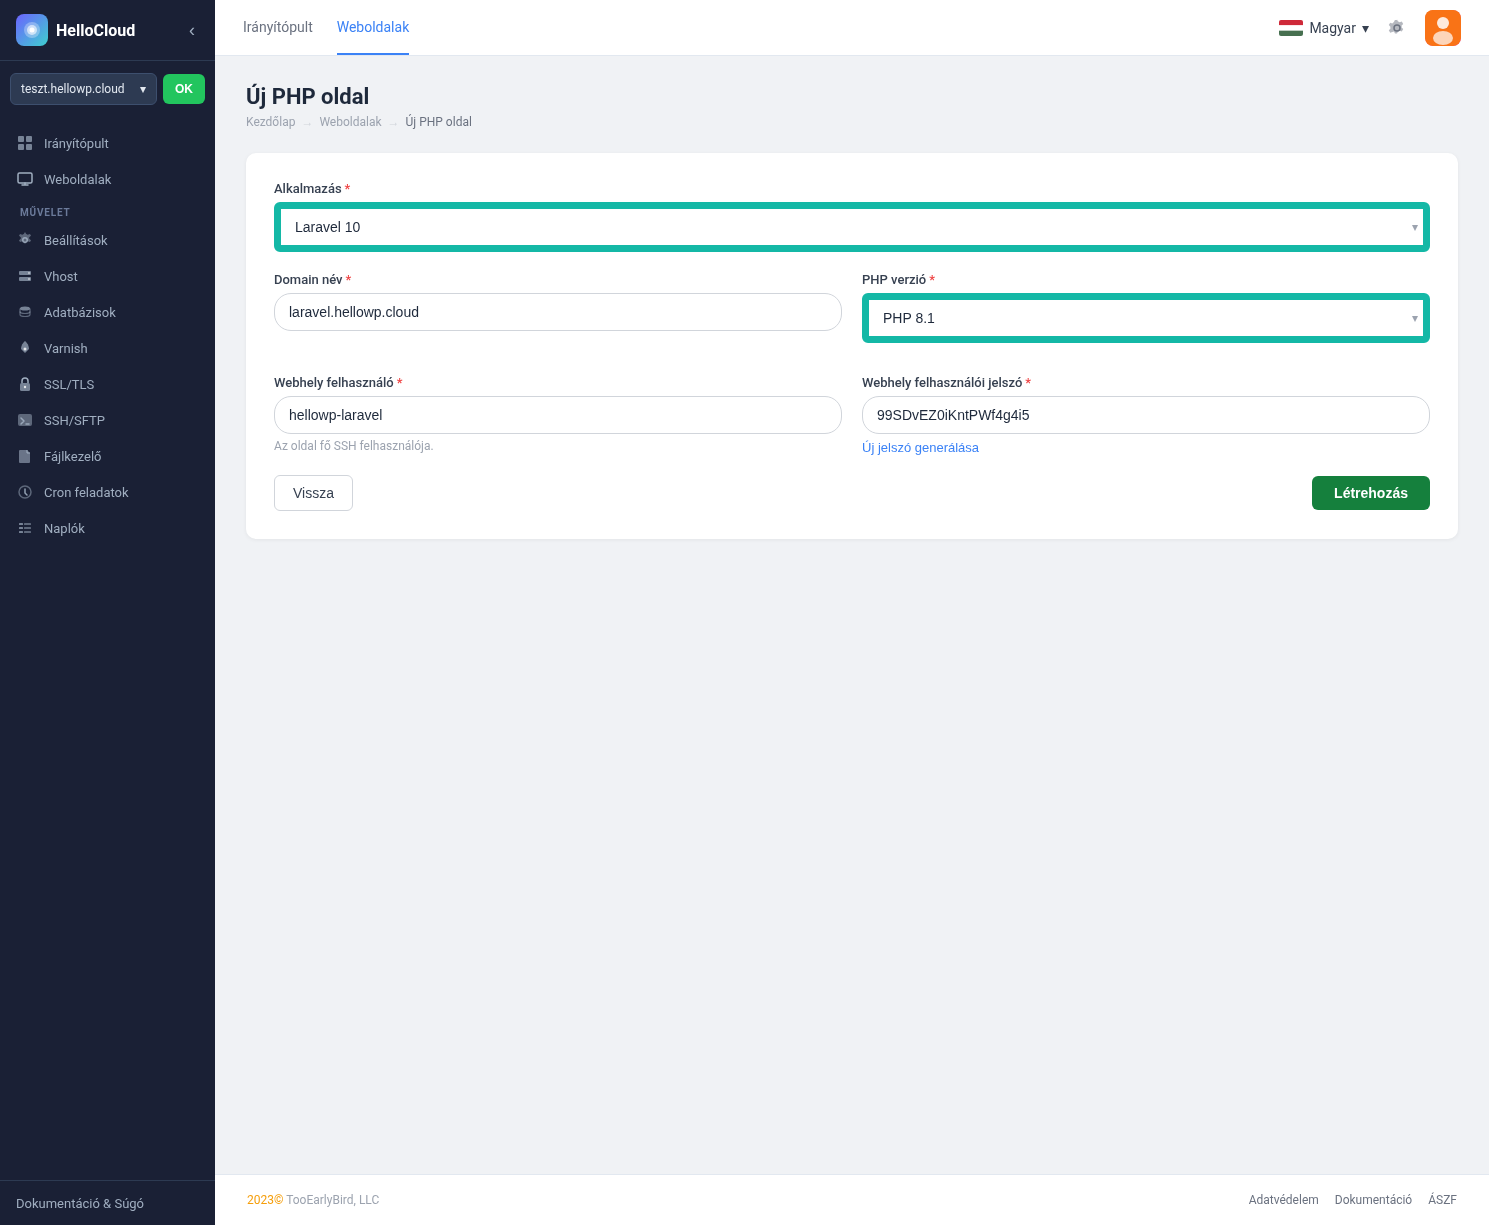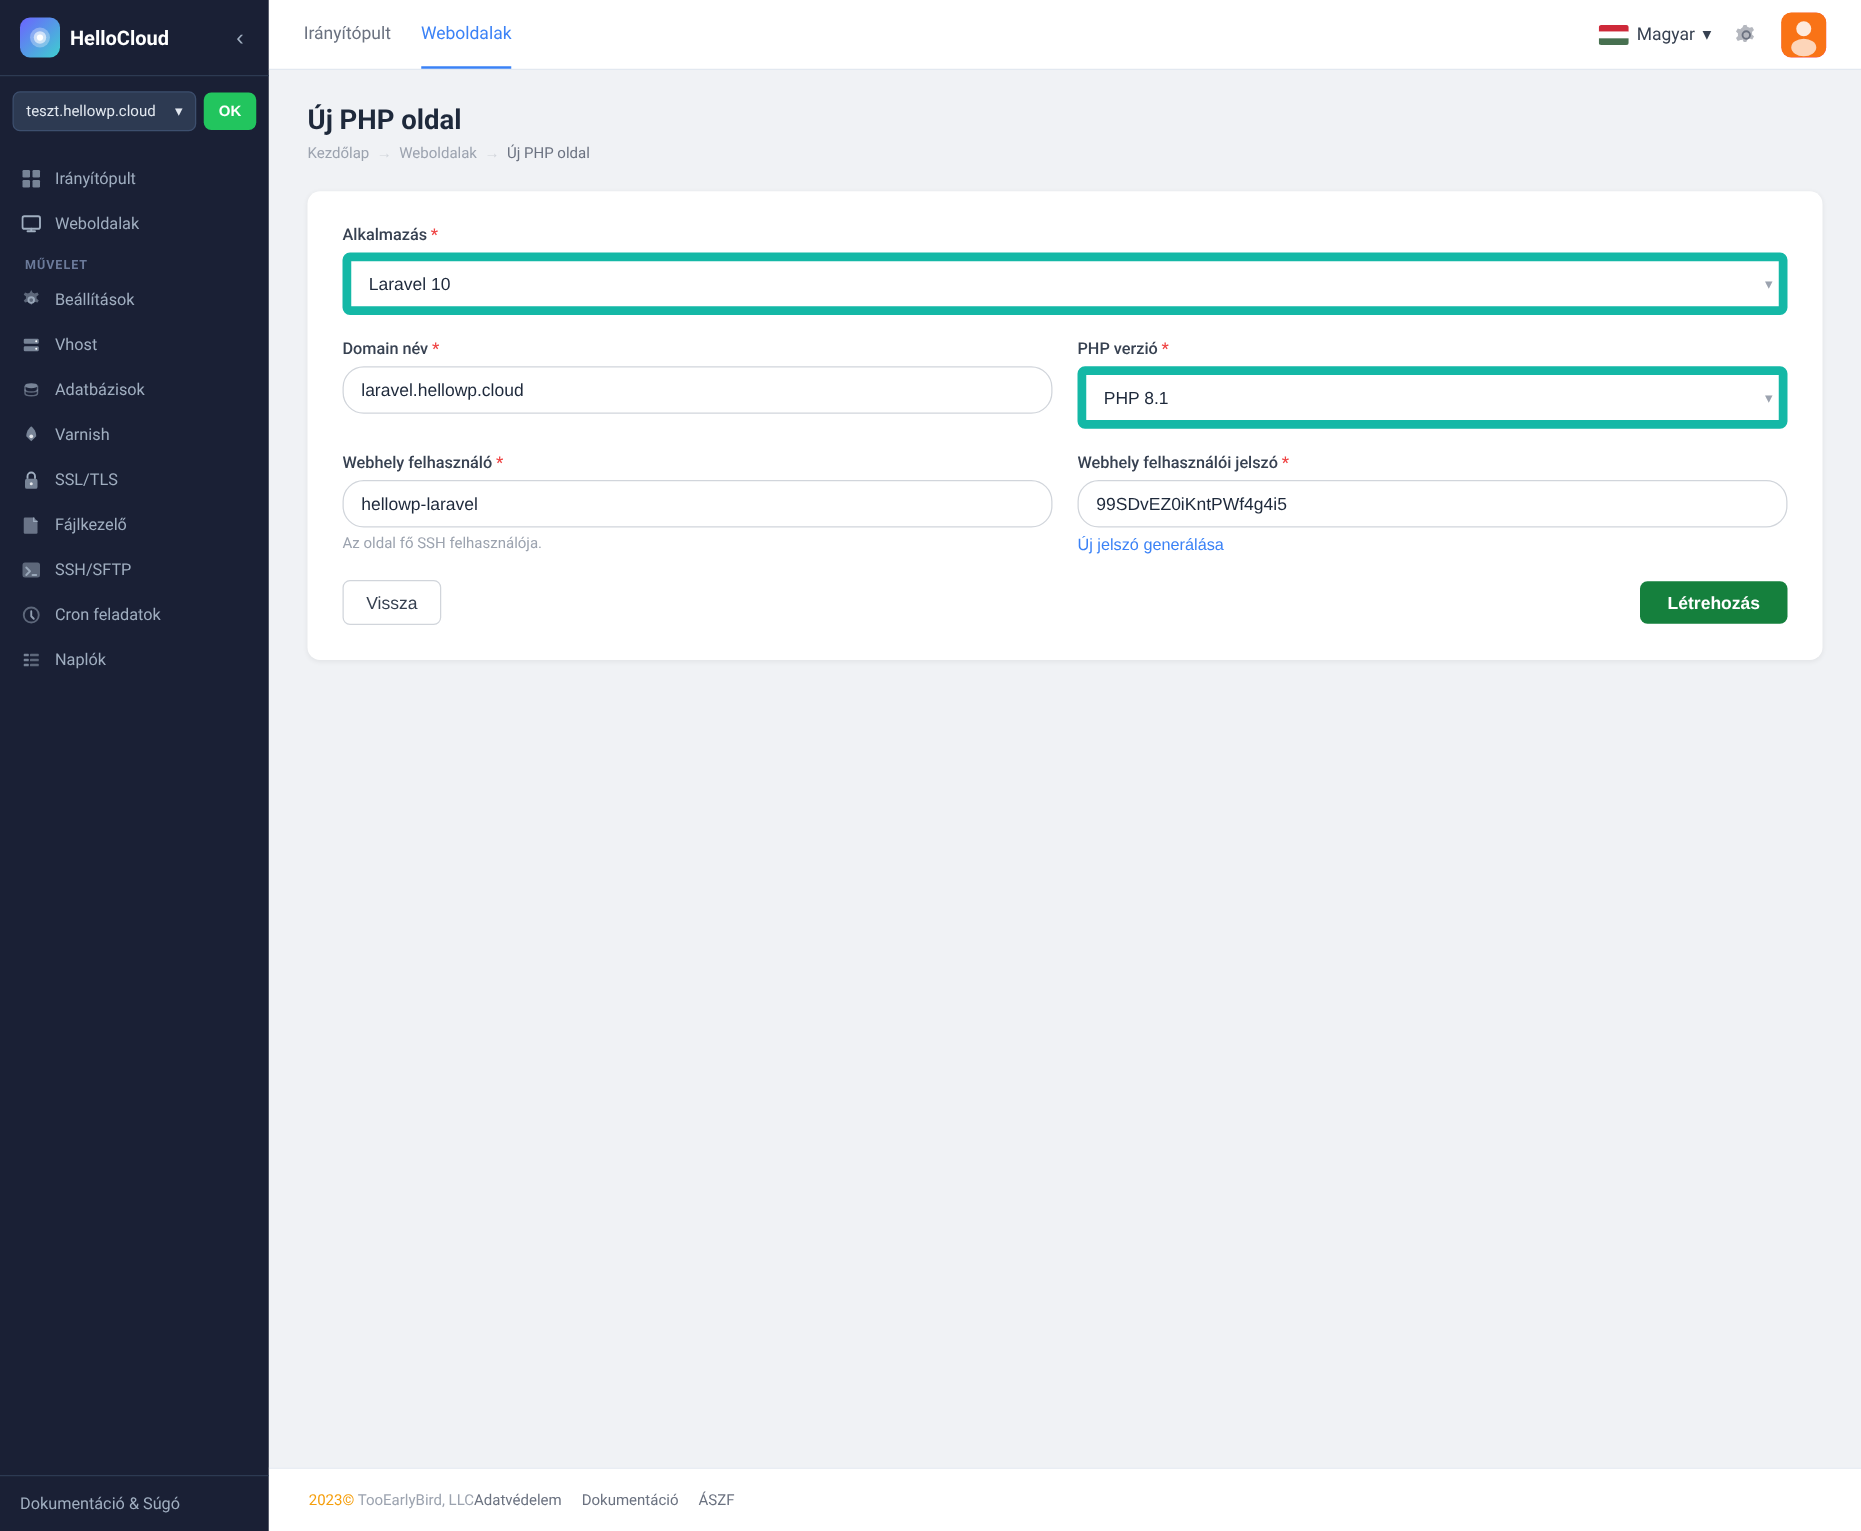--- a/index.html
+++ b/index.html
@@ -61,21 +61,21 @@
     .form-row { display: grid; grid-template-columns: 1fr 1fr; gap: 20px; margin-bottom: 20px; }
     .form-hint { font-size: 12px; color: #9ca3af; margin-top: 5px; }
 
     .link-btn { color: #3b82f6; font-size: 13px; cursor: pointer; background: none; border: none; padding: 0; margin-top: 6px; display: inline-block; }
 
     .form-actions { display: flex; justify-content: space-between; align-items: center; margin-top: 8px; }
     .back-btn { padding: 9px 18px; border: 1px solid #d1d5db; border-radius: 6px; background: white; color: #374151; font-size: 14px; cursor: pointer; }
     .create-btn { padding: 9px 22px; background: #15803d; color: white; border: none; border-radius: 6px; font-size: 14px; font-weight: 600; cursor: pointer; }
 
     
-    .page-footer { background: white; border-top: 1px solid #e2e8f0; padding: 18px 32px; display: flex; align-items: center; font-size: 12px; color: #9ca3af; }
+    .page-footer { background: white; border-top: 1px solid #e2e8f0; padding: 18px 32px; display: flex; justify-content: space-between; align-items: center; font-size: 12px; color: #9ca3af; }
     .footer-links { display: flex; gap: 16px; }
     .footer-link { color: #6b7280; cursor: pointer; }
   </style>
 </head>
 <body>
 
 <div class="sidebar">
   <div class="sidebar-header">
     <div class="sidebar-logo">
       <div class="logo-icon">
@@ -167,34 +167,34 @@
           <rect x="3" y="7" width="10" height="8" rx="1.5" opacity="0.7"></rect>
           <path d="M5 7V5a3 3 0 016 0v2" fill="none" stroke="currentColor" stroke-width="1.5"></path>
           <circle cx="8" cy="11" r="1.2" fill="white" opacity="0.8"></circle>
         </svg>
       </span>
       <span>SSL/TLS</span>
     </div>
     <div class="nav-item">
       <span class="nav-icon">
         <svg width="16" height="16" viewBox="0 0 16 16" fill="currentColor">
+          <rect x="1" y="2" width="14" height="12" rx="2" opacity="0.5"></rect>
+          <path d="M4 6l3 3-3 3M9 12h3" stroke="currentColor" stroke-width="1.5" fill="none" stroke-linecap="round" stroke-linejoin="round" opacity="0.9"></path>
+        </svg>
+      </span>
+      <span>SSH/SFTP</span>
+    </div>
+    <div class="nav-item">
+      <span class="nav-icon">
+        <svg width="16" height="16" viewBox="0 0 16 16" fill="currentColor">
           <path d="M3 2h7l3 3v9a1 1 0 01-1 1H3a1 1 0 01-1-1V3a1 1 0 011-1z" opacity="0.6"></path>
           <path d="M10 2v3h3" fill="none" stroke="currentColor" stroke-width="1"></path>
         </svg>
       </span>
       <span>Fájlkezelő</span>
-    </div>
-    <div class="nav-item">
-      <span class="nav-icon">
-        <svg width="16" height="16" viewBox="0 0 16 16" fill="currentColor">
-          <rect x="1" y="2" width="14" height="12" rx="2" opacity="0.5"></rect>
-          <path d="M4 6l3 3-3 3M9 12h3" stroke="currentColor" stroke-width="1.5" fill="none" stroke-linecap="round" stroke-linejoin="round" opacity="0.9"></path>
-        </svg>
-      </span>
-      <span>SSH/SFTP</span>
     </div>
     <div class="nav-item">
       <span class="nav-icon">
         <svg width="16" height="16" viewBox="0 0 16 16" fill="currentColor">
           <circle cx="8" cy="8" r="6" opacity="0.5" fill="none" stroke="currentColor" stroke-width="1.5"></circle>
           <path d="M8 5v4l2 2" stroke="currentColor" stroke-width="1.5" fill="none" stroke-linecap="round" stroke-linejoin="round" opacity="0.9"></path>
         </svg>
       </span>
       <span>Cron feladatok</span>
     </div>
@@ -298,21 +298,21 @@
             <select class="form-select">
               <option>PHP 8.1</option>
               <option>PHP 8.0</option>
               <option>PHP 7.4</option>
             </select>
             <span class="select-chevron">▾</span>
           </div>
         </div>
       </div>
 
-      <div class="form-row" style="margin-top:20px">
+      <div class="form-row" style="margin-top:32px">
         <div>
           <label class="form-label">
             <span>Webhely felhasználó</span>
             <span class="required-star">*</span>
           </label>
           <input type="text" class="form-input" value="hellowp-laravel" style="">
           <div class="form-hint">Az oldal fő SSH felhasználója.</div>
         </div>
         <div>
           <label class="form-label">

